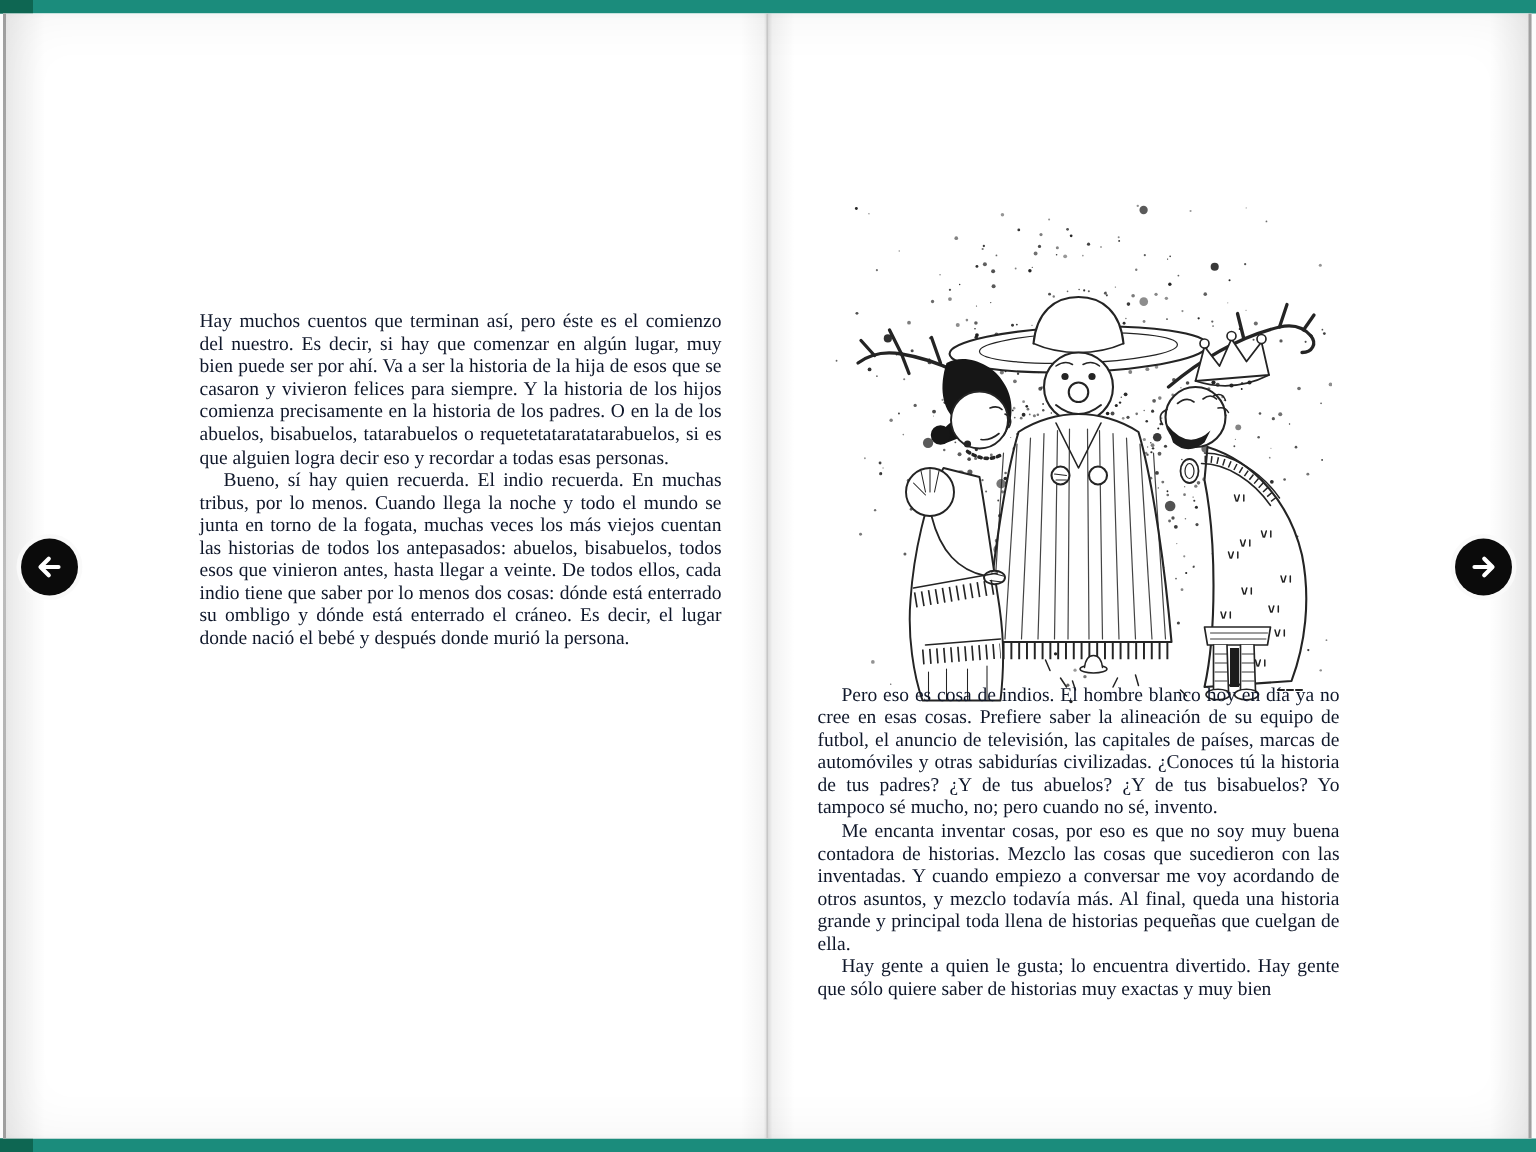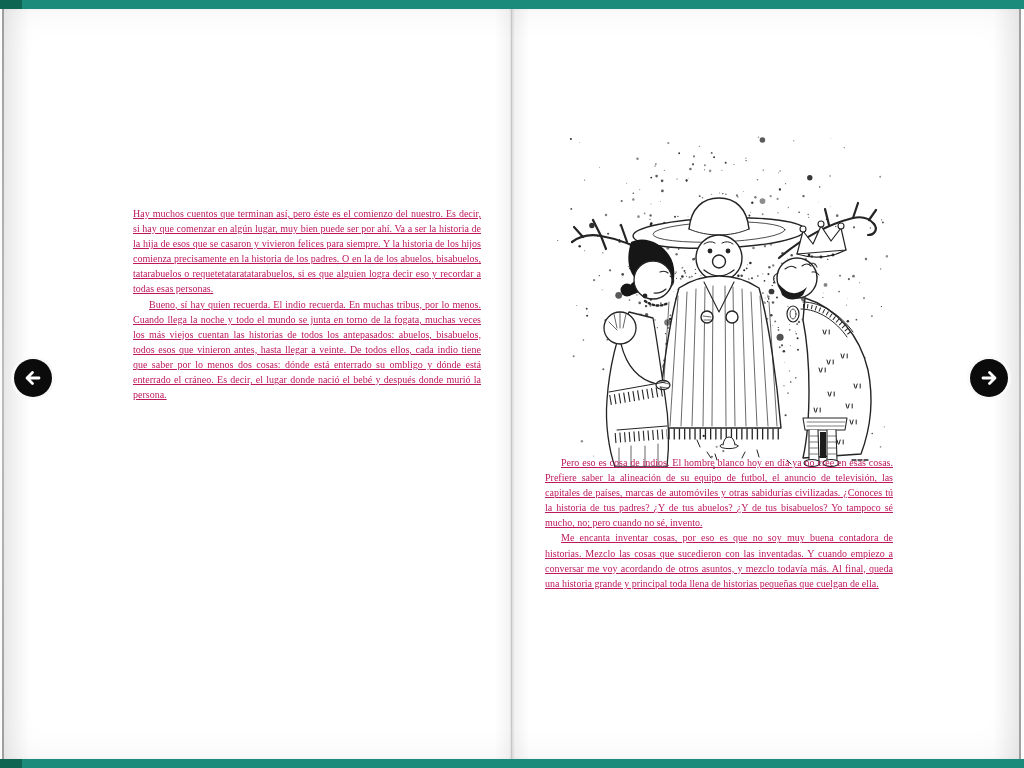--- a/index.html
+++ b/index.html
@@ -25,21 +25,21 @@
   .spine.left{left:2px;}
   .spine.right{right:3px;}
   .edge-shade{position:absolute;top:9px;bottom:9px;width:26px;pointer-events:none;}
   .edge-shade.left{left:4px;background:linear-gradient(90deg,rgba(0,0,0,0.07),rgba(0,0,0,0));}
   .edge-shade.right{right:5px;background:linear-gradient(270deg,rgba(0,0,0,0.07),rgba(0,0,0,0));}
   .gutter{position:absolute;left:494px;top:9px;bottom:9px;width:36px;pointer-events:none;
     background:linear-gradient(90deg,rgba(0,0,0,0) 0%,rgba(0,0,0,0.045) 42%,rgba(0,0,0,0.14) 50%,rgba(0,0,0,0.05) 58%,rgba(0,0,0,0) 100%);}
   .gutter-line{position:absolute;left:511px;top:9px;bottom:9px;width:1px;background:#c6c6c6;pointer-events:none;}
 
   
-  .textblock{position:absolute;width:348px;font-size:10px;line-height:15.1px;color:#be185d;text-align:justify;text-decoration:underline;}
+  .textblock{position:absolute;width:348px;font-size:13px;line-height:15.1px;color:#0f172a;text-align:justify;}
   .textblock p{margin:0;}
   .textblock p.indent{text-indent:16px;}
   #left-text{left:133px;top:206px;}
   #right-text{left:545px;top:455px;}
 
   
   .illustration{position:absolute;left:556px;top:130px;width:332px;height:340px;}
   .illustration svg{display:block;width:100%;height:100%;}
 
   
@@ -801,20 +801,21 @@
           <path d="M150 322 l4 6 M158 324 l2 6 M188 322 l-3 6 M200 320 l2 7 M230 330 l4 4 M140 310 l3 7"></path>
           <path d="M295 330 l4 0 M301 330 l4 0 M307 330 l4 0" stroke-width="1.4"></path>
         </g>
       </g>
     </svg>
   </div>
 
   <div class="textblock" id="right-text">
     <p class="indent">Pero eso es cosa de indios. El hombre blanco hoy en día ya no cree en esas cosas. Prefiere saber la alineación de su equipo de futbol, el anuncio de televisión, las capitales de países, marcas de automóviles y otras sabidurías civilizadas. ¿Conoces tú la historia de tus padres? ¿Y de tus abuelos? ¿Y de tus bisabuelos? Yo tampoco sé mucho, no; pero cuando no sé, invento.</p>
     <p class="indent">Me encanta inventar cosas, por eso es que no soy muy buena contadora de historias. Mezclo las cosas que sucedieron con las inventadas. Y cuando empiezo a conversar me voy acordando de otros asuntos, y mezclo todavía más. Al final, queda una historia grande y principal toda llena de historias pequeñas que cuelgan de ella.</p>
+    <p class="indent">Hay gente a quien le gusta; lo encuentra divertido. Hay gente que sólo quiere saber de historias muy exactas y muy bien</p>
   </div>
 
   <button class="navbtn" id="prev-button" aria-label="Previous page">
     <span>
       <svg width="22" height="22" viewBox="0 0 22 22">
         <path d="M17 11 H6 M10.5 5.5 L5 11 L10.5 16.5" fill="none" stroke="#ffffff" stroke-width="2.8" stroke-linecap="round" stroke-linejoin="round"></path>
       </svg>
     </span>
   </button>
   <button class="navbtn" id="next-button" aria-label="Next page">

